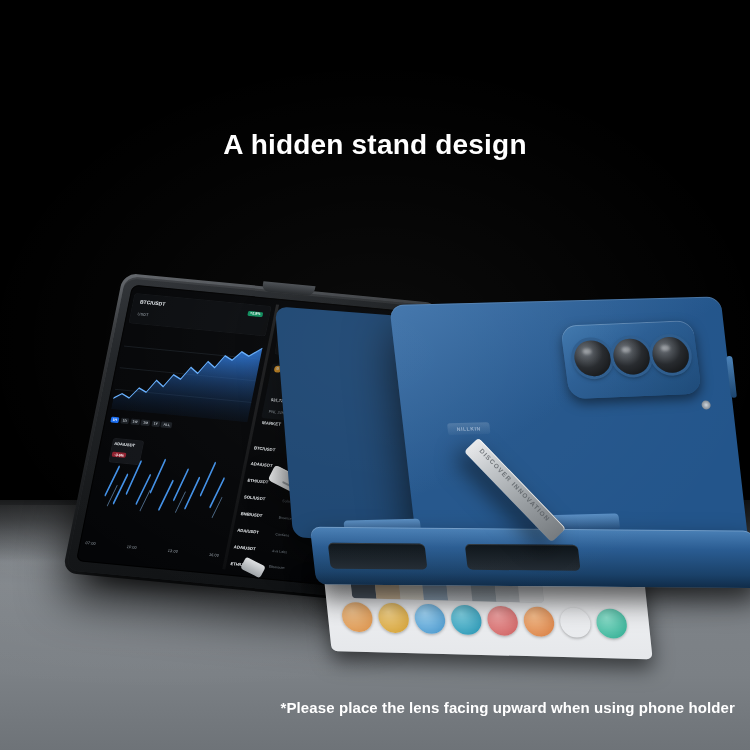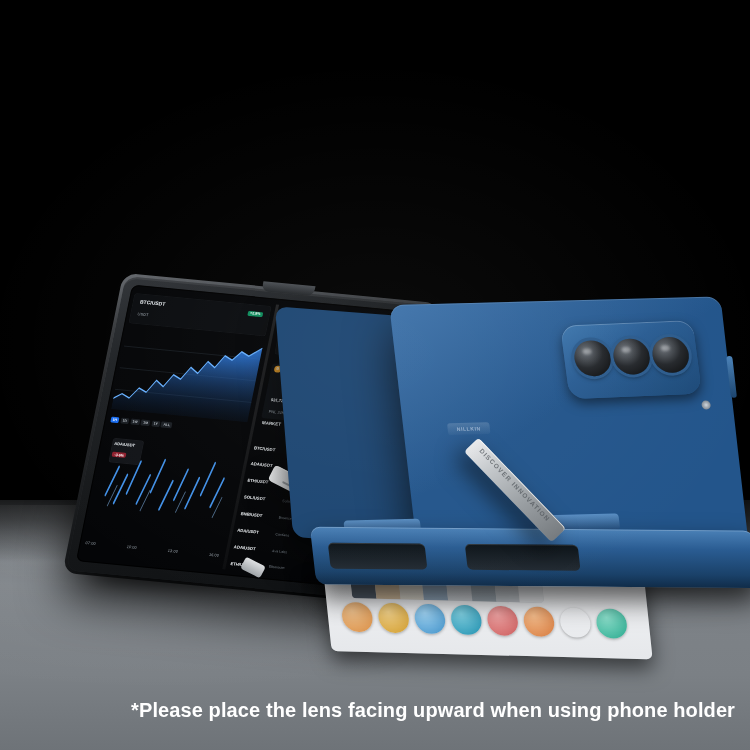--- a/index.html
+++ b/index.html
@@ -33,21 +33,21 @@
   .headline{
     position:absolute;left:0;top:129px;width:750px;text-align:center;
     color:#fff;font-size:28px;font-weight:bold;letter-spacing:.2px;
   }
   .subline{
     position:absolute;left:0;top:174px;width:750px;text-align:center;
     color:#e9e9e9;font-size:15px;font-weight:normal;letter-spacing:.1px;
   }
   .disclaimer{
     position:absolute;left:0;top:699px;width:735px;text-align:right;
-    color:#fff;font-size:20px;font-weight:bold;letter-spacing:.1px;
+    color:#fff;font-size:15px;font-weight:bold;letter-spacing:.1px;
   }
 
   
   .dev-left{
     position:absolute;left:96px;top:288px;width:310px;height:300px;
     transform:rotate(11.5deg) skewY(-6deg);
     transform-origin:50% 50%;
   }
   .dl-body{
     position:absolute;inset:0;border-radius:12px;
@@ -563,15 +563,16 @@
       <div class="slotB"></div>
     </div>
   </div>
 
   <div class="stand stand-right">
     <div class="st-txt">DISCOVER INNOVATION</div>
   </div>
 
   <div class="vign"></div>
 
+  <div class="headline">A hidden stand design</div>
   <div class="disclaimer">*Please place the lens facing upward when using phone holder</div>
 
 </div>
 
 </body></html>

